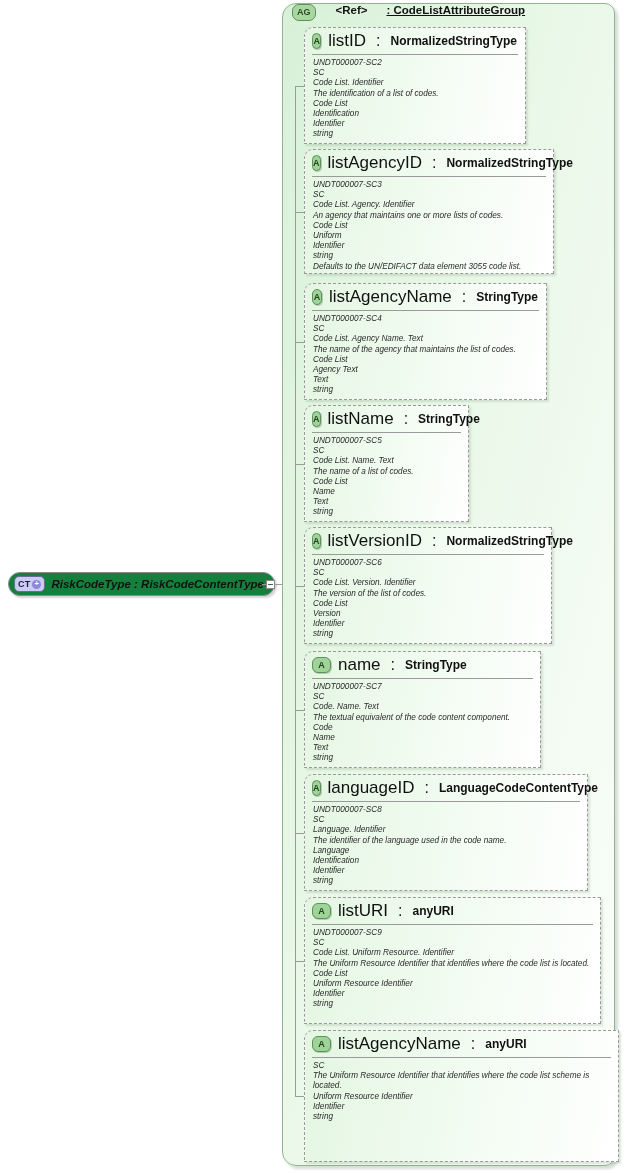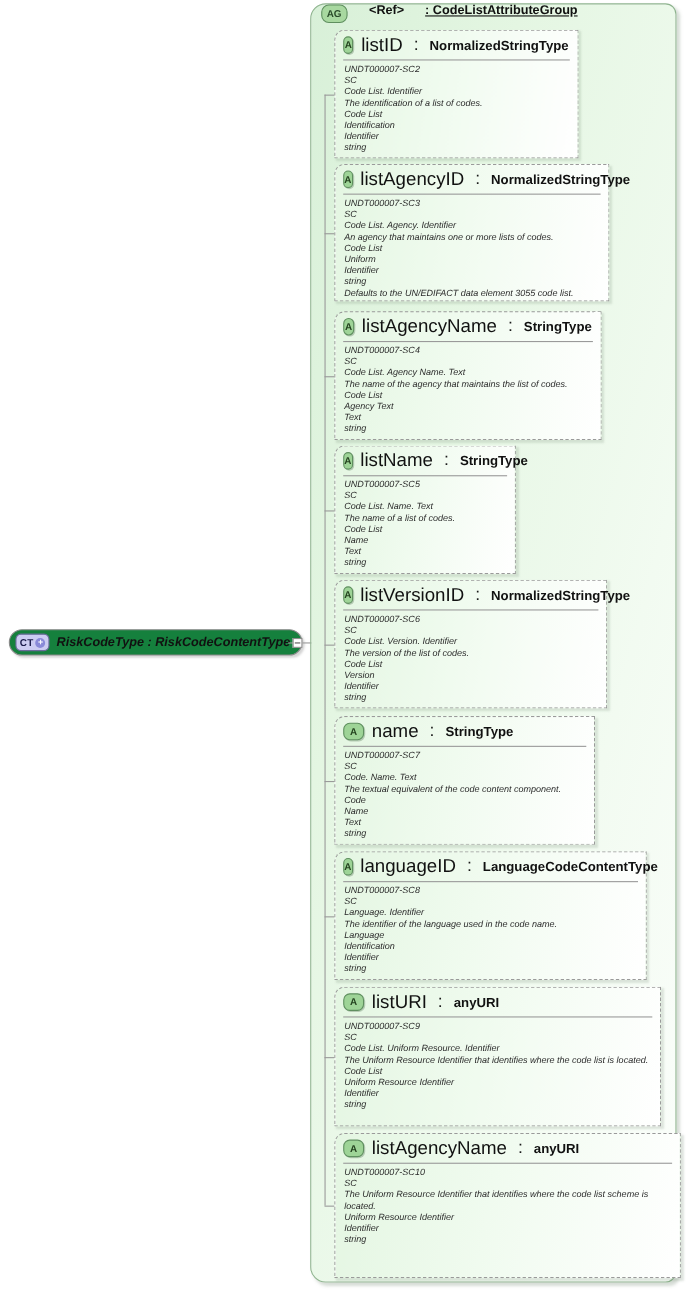--- a/index.html
+++ b/index.html
@@ -302,21 +302,20 @@
       </div>
       <div class="attr" style="left: 304px; top: 1030px; width: 315px; height: 132px;">
         <div class="attr-head">
           <span class="badge-a">A</span>
           <span class="attr-name">listAgencyName</span>
           <span class="attr-sep">:</span>
           <span class="attr-type">anyURI</span>
         </div>
         <div class="attr-rule"></div>
         <div class="attr-body">
-          <div>UNDT000007-SC10</div>
           <div>SC</div>
           <div>The Uniform Resource Identifier that identifies where the code list scheme is located.</div>
           <div>Uniform Resource Identifier</div>
           <div>Identifier</div>
           <div>string</div>
         </div>
       </div>
     </div>
 
 </div>

